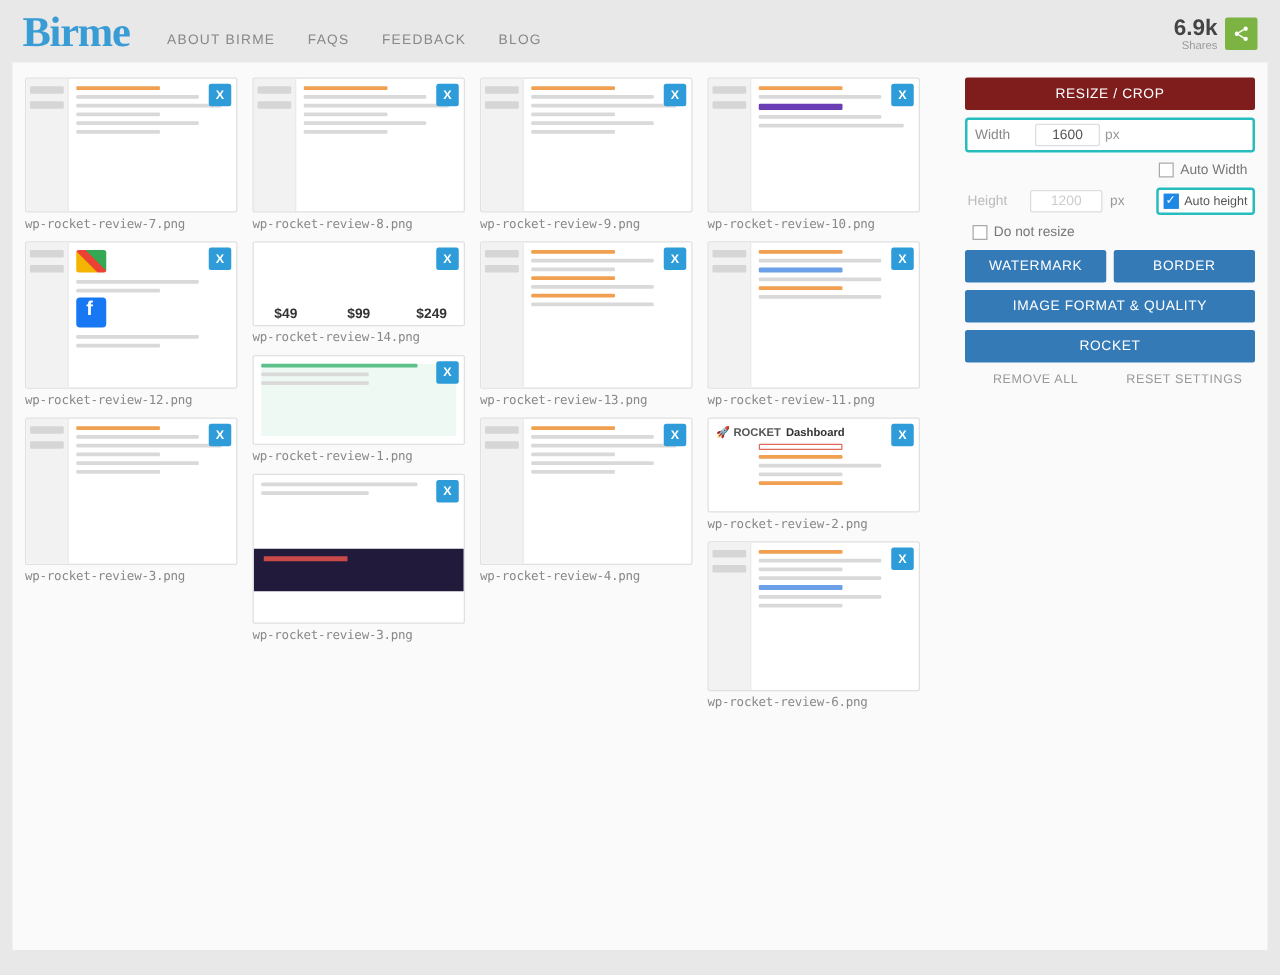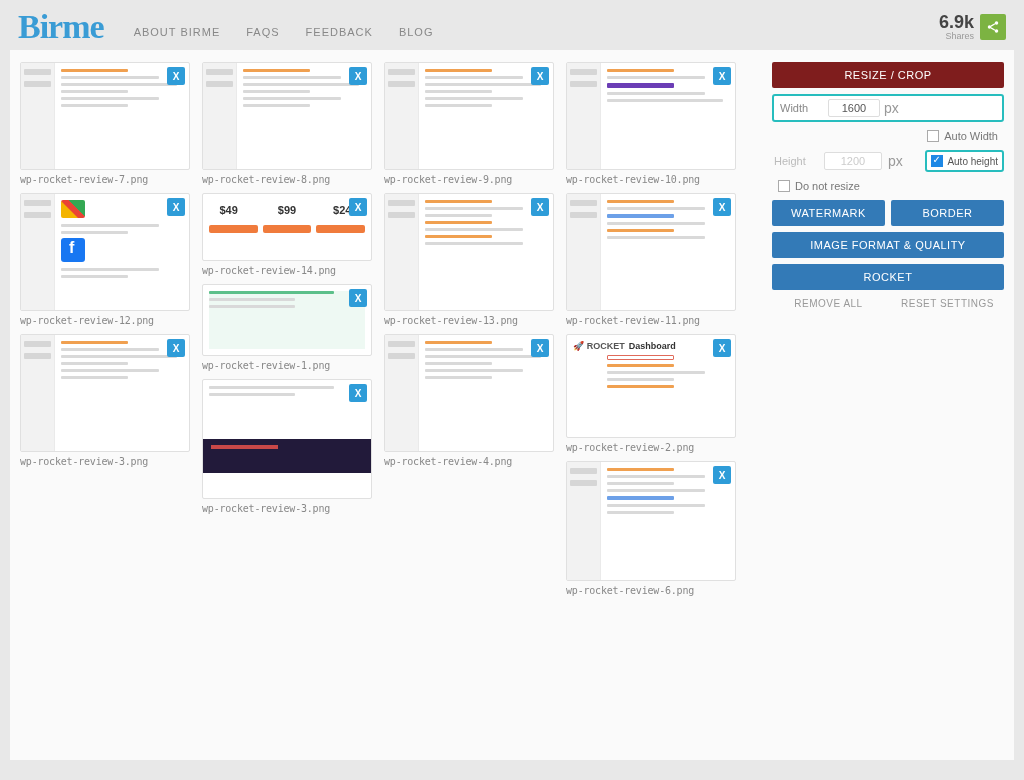--- a/index.html
+++ b/index.html
@@ -10,57 +10,57 @@
   .shares { margin-left: auto; text-align: right; }
   .shares .count { font-size: 18px; font-weight: 600; color: #444; line-height: 1; }
   .shares .lbl { font-size: 9px; color: #999; }
   .share-btn { display: inline-flex; align-items: center; justify-content: center; width: 26px; height: 26px; background: #7cb342; color: #fff; margin-left: 6px; border-radius: 2px; vertical-align: middle; }
   .app { display: flex; background: #fafafa; margin: 0 10px; height: 710px; }
   .gallery { flex: 1; padding: 12px 10px; }
   .cols { display: flex; gap: 12px; }
   .col { display: flex; flex-direction: column; gap: 8px; width: 170px; }
   .card { display: flex; flex-direction: column; }
   .thumb { position: relative; background: #fff; border: 1px solid #e0e0e0; border-radius: 2px; height: 100px; overflow: hidden; }
-  .thumb.h1 { height: 108px; } .thumb.h2 { height: 118px; } .thumb.h3 { height: 68px; } .thumb.h4 { height: 120px; } .thumb.h5 { height: 104px; } .thumb.h7 { height: 72px; }
+  .thumb.h1 { height: 108px; } .thumb.h2 { height: 118px; } .thumb.h3 { height: 68px; } .thumb.h4 { height: 120px; } .thumb.h5 { height: 76px; } .thumb.h7 { height: 72px; }
   .thumb-sidebar { position: absolute; left: 0; top: 0; bottom: 0; width: 34px; background: #f2f2f2; border-right: 1px solid #eaeaea; }
   .thumb-sidebar::before, .thumb-sidebar::after { content:""; position:absolute; left:3px; right:3px; height:6px; background:#d6d6d6; border-radius:1px; }
   .thumb-sidebar::before { top:6px; } .thumb-sidebar::after { top:18px; }
   .thumb-main { position:absolute; left:40px; right:6px; top:6px; bottom:6px; }
   .line { height:3px; background:#d9d9d9; margin-bottom:4px; border-radius:1px; }
   .line.s { width:55%; } .line.m { width:80%; } .line.l { width:95%; }
   .line.o { background:#f0a050; } .line.b { background:#6ca0e8; } .line.g { background:#5cc08a; } .line.r { background:#e06a5a; } .line.p { background:#6b3db5; }
   .xbtn { position: absolute; top: 4px; right: 4px; width: 18px; height: 18px; background: #2e9cd8; color:#fff; font-size:10px; font-weight:600; display:flex; align-items:center; justify-content:center; border-radius:2px; cursor:pointer; }
   .caption { font-family: monospace; font-size: 10px; color: #888; margin-top: 4px; letter-spacing: -0.2px; }
   .addmore { margin: 18px auto 0; width: 150px; background: #1e88e5; color: #fff; text-align: center; padding: 10px 0; font-size: 10px; letter-spacing: 0.5px; border-radius: 2px; cursor:pointer; }
   .panel { width: 252px; padding: 12px 10px; display: flex; flex-direction: column; gap: 6px; }
   .p-btn { text-align: center; padding: 7px 0; color: #fff; font-size: 11px; letter-spacing: 0.5px; border-radius: 2px; cursor: pointer; }
   .amber { background: #7f1d1d; } .blue { background: #337ab7; } .bluebr { background:#1e88e5; }
   .row { display: flex; gap: 6px; align-items: center; }
   .row .p-btn { flex: 1; }
   .block { border: 2px solid #27bdbe; border-radius: 3px; padding: 3px 6px; display: flex; align-items: center; gap: 4px; background:#fff; }
   .field-lbl { font-size: 11px; color: #888; width: 44px; }
   .field-val { border:1px solid #ddd; background:#fff; width:52px; text-align:center; font-size:11px; padding:2px 0; border-radius:2px; }
-  .unit { font-size: 14px; color: #999; }
+  .unit { font-size: 11px; color: #999; }
   .chk { width: 12px; height: 12px; border: 1px solid #aaa; background: #fff; display: inline-block; }
   .chk.on { background: #1e88e5; border-color:#1e88e5; position:relative; }
   .chk.on::after { content:"✓"; color:#fff; font-size:10px; position:absolute; left:0; top:-2px; }
   .chkrow { display:flex; align-items:center; gap:5px; font-size:11px; color:#777; padding:2px 6px; }
   .linklike { text-align:center; font-size:10px; color:#999; letter-spacing:0.5px; padding-top:2px; cursor:pointer; }
   .muted { color:#bbb; }
   .faded .field-val { color:#ccc; }
   .dim-row { display:flex; align-items:center; gap:6px; padding:2px 6px; }
   .dim-row .field-lbl { width:44px; }
   .dim-row .field-val { flex:0 0 58px; }
   .dim-row .unit { width:20px; }
   .thumb-content { position:absolute; left:6px; right:6px; top:6px; bottom:6px; }
   .g-icon { width:24px; height:18px; background: linear-gradient(45deg,#f4b400 40%,#ea4335 41% 60%,#34a853 61%); border-radius:2px; margin-bottom:6px; }
   .fb-icon { width:24px; height:24px; background:#1877f2; border-radius:3px; margin-bottom:6px; position:relative; }
   .fb-icon::after { content:"f"; color:#fff; font-weight:800; font-size:16px; position:absolute; left:8px; top:1px; }
   .price { display:inline-block; width:44px; text-align:center; padding:4px 0; font-size:11px; font-weight:700; color:#333; }
-  .price-row { display:flex; gap:19px; margin-bottom:5px; }
+  .price-row { display:flex; gap:19px; margin-bottom:5px;margin-top:41px; }
   .orange-pill { background:#f07b3c; height:8px; border-radius:2px; }
   .rocket { position:absolute; left:6px; top:6px; font-size:9px; font-weight:700; }
   .rocket .r { color:#f26c31; }
   .dash { color:#333; margin-left:4px; }
   .dark { position:absolute; left:0; right:0; top:50%; height:34px; background:#221a3a; }
   .dark .red { position:absolute; left:8px; top:6px; width:40%; height:4px; background:#c94848; }
   .sv { font-size:10px; }
 </style>
 </head>
 <body>

